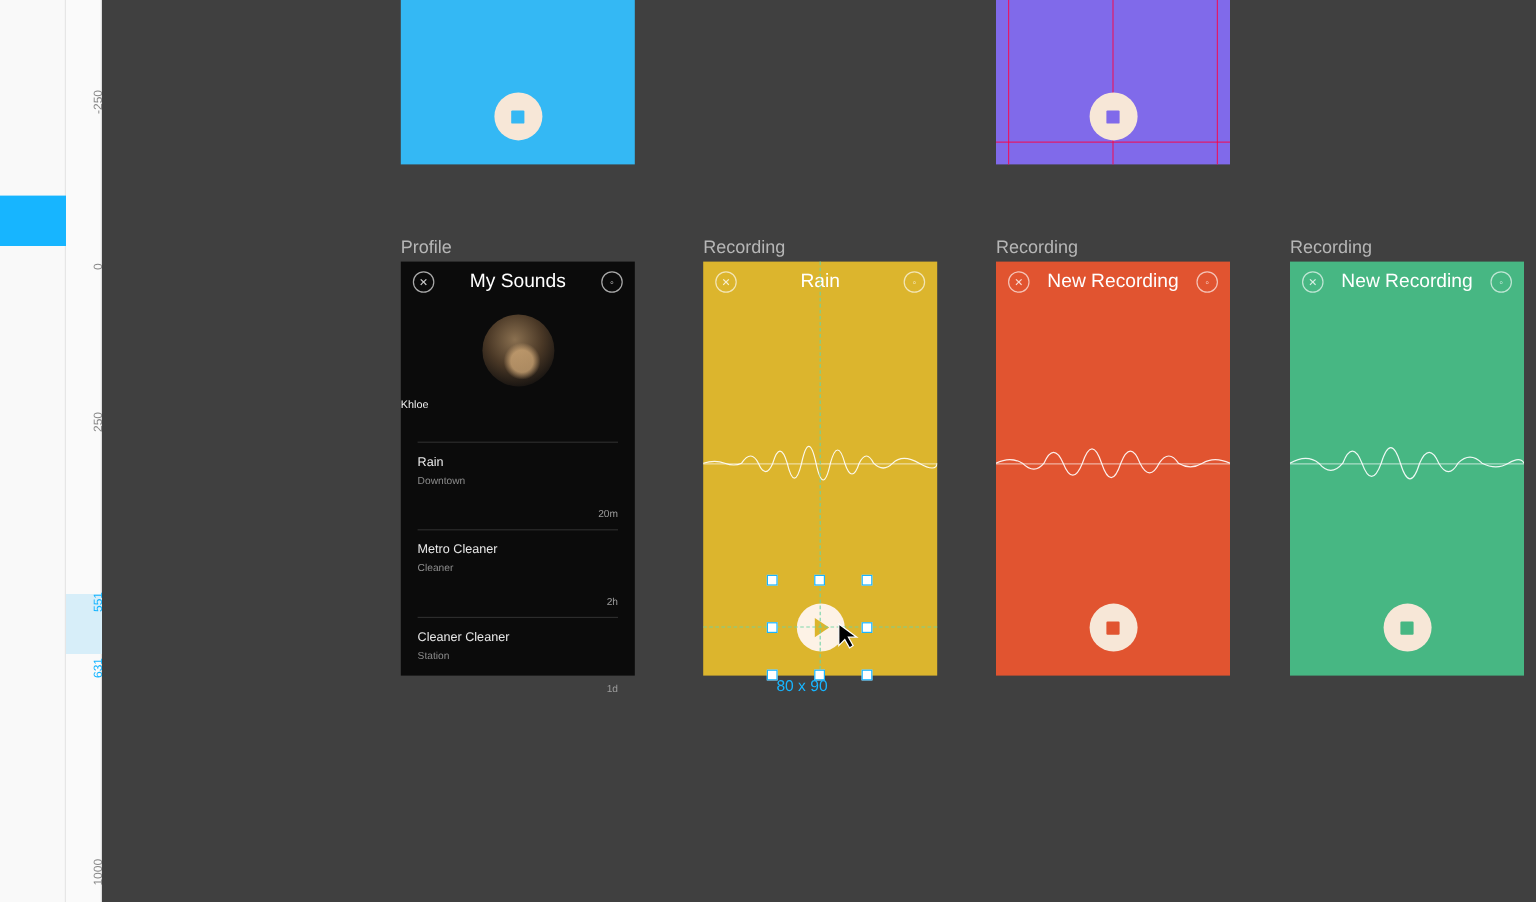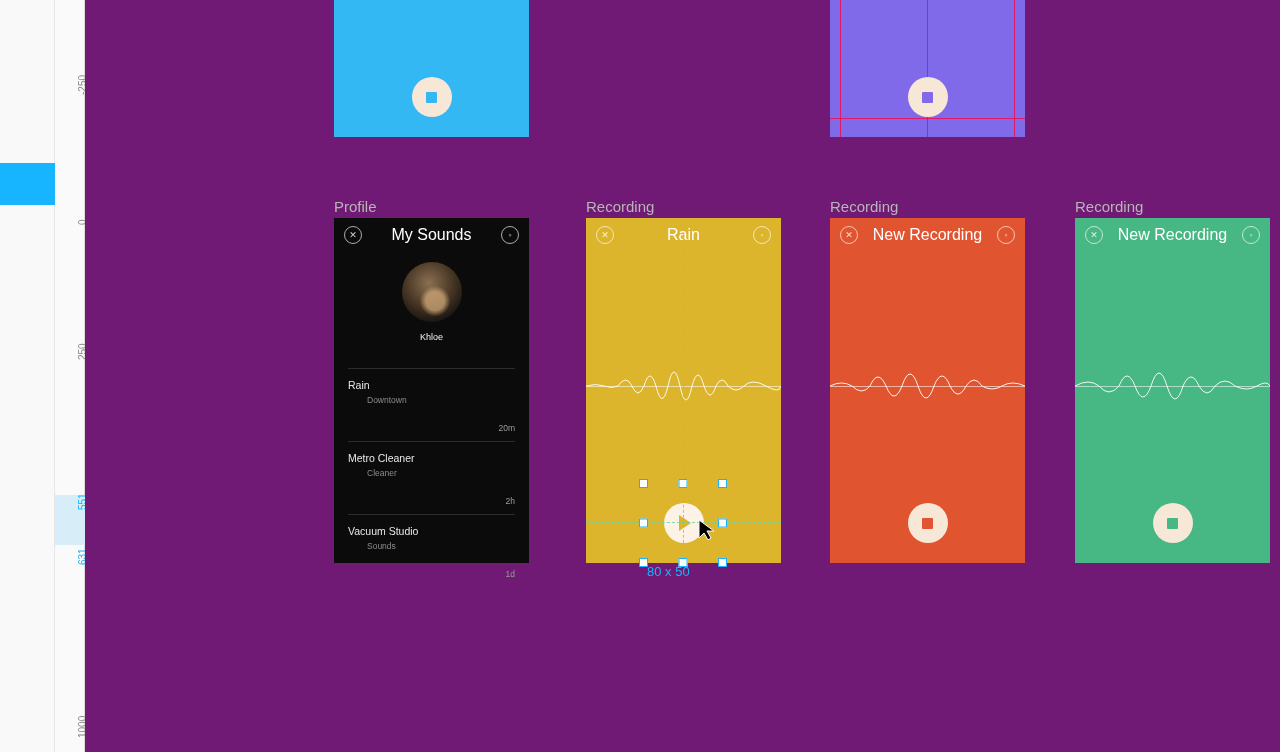--- a/index.html
+++ b/index.html
@@ -15,21 +15,21 @@
   .ruler .tick { position: absolute; transform: rotate(-90deg); transform-origin: left top; white-space: nowrap; left: 22px; }
   .ruler .t1 { top: 95px; }
   .ruler .t2 { top: 225px; }
   .ruler .t3 { top: 360px; }
   .ruler .t4 { top: 510px; color: #17b5ff; font-weight: 500; }
   .ruler .zone4 { position: absolute; left:0; width:30px; top:495px; height:50px; background:#d7eef9; }
   .ruler .t5 { top: 565px; color: #17b5ff; font-weight: 500; }
   .ruler .t6 { top: 738px; }
 
   
-  .canvas { flex: 1; height: 100%; background: #701a75; position: relative; overflow: hidden; }
+  .canvas { flex: 1; height: 100%; background: #404040; position: relative; overflow: hidden; }
 
   .frame-label { position: absolute; font-size: 15px; color: #b6b6b6; }
 
   .artboard { position: absolute; }
 
   
   .top-blue { left: 249px; top: 0; width: 195px; height: 137px; background: #34b8f4; }
   .top-purple { left: 745px; top: 0; width: 195px; height: 137px; background: #806aea; }
   .top-purple .grid-v { position: absolute; top:0; bottom:0; width:0; border-left:1px solid rgba(255,0,64,.75); }
   .top-purple .grid-h { position: absolute; left:0; right:0; height:0; border-top:1px solid rgba(255,0,64,.75); }
@@ -37,26 +37,26 @@
   .rec-btn { width: 40px; height: 40px; border-radius: 50%; background: #f7e7d7; display:flex; align-items:center; justify-content:center; position: absolute; left:50%; transform:translateX(-50%); }
   .rec-btn .sq { width: 11px; height: 11px; border-radius: 1px; }
 
   
   .profile { left: 249px; top: 218px; width: 195px; height: 345px; background: #0b0b0b; color: #ddd; }
   .card-head { display:flex; align-items:center; justify-content:space-between; padding: 8px 10px 0 10px; }
   .circ-btn { width:18px; height:18px; border:1px solid rgba(255,255,255,.65); border-radius:50%; display:flex; align-items:center; justify-content:center; font-size:9px; line-height:1; color:rgba(255,255,255,.8); }
   .card-title { font-size: 16px; color: #fff; }
   .avatar { width: 60px; height: 60px; border-radius: 50%; margin: 18px auto 10px auto; overflow:hidden; background: radial-gradient(circle at 45% 35%, #8a7050 0%, #4a3826 45%, #151210 80%); position:relative; }
   .avatar::after { content:""; position:absolute; inset:0; background: radial-gradient(circle at 55% 65%, rgba(210,170,120,.75) 0 18%, transparent 30%); }
-  .uname { text-align:center; font-size:9px; color:#eee; margin-bottom: 26px; }
+  .uname { text-align:left; font-size:9px; color:#eee; margin-bottom: 26px; }
   .list { padding: 0 14px; }
   .row { border-top: 1px solid #2c2c2c; padding: 10px 0 8px 0; display:flex; justify-content:space-between; align-items:flex-start; }
   .row .l { }
   .row .t { font-size: 10.5px; color:#e8e8e8; }
-  .row .s { font-size: 8.5px; color:#8c8c8c; margin-top:4px;margin-left:19px; }
+  .row .s { font-size: 8.5px; color:#8c8c8c; margin-top:4px; }
   .row .r { font-size: 8.5px; color:#9c9c9c;margin-top:44px; }
 
   
   .rec { top: 218px; width: 195px; height: 345px; }
   .rec-yellow { left: 501px; background: #dcb52d; }
   .rec-orange { left: 745px; background: #e15430; }
   .rec-green  { left: 990px; background: #47b783; }
 
   .wave { position:absolute; top: 138px; left:0; right:0; height:60px; }
   .wave svg { width:100%; height:100%; display:block; }
@@ -139,22 +139,22 @@
       </div>
       <div class="row">
         <div class="l">
             <div class="t">Metro Cleaner</div>
             <div class="s">Cleaner</div>
           </div>
         <div class="r">2h</div>
       </div>
       <div class="row">
         <div class="l">
-            <div class="t">Vacuum Studio</div>
-            <div class="s">Sounds</div>
+            <div class="t">Cleaner Cleaner</div>
+            <div class="s">Station</div>
           </div>
         <div class="r">1d</div>
       </div>
     </div>
   </div>
 
   <div class="artboard rec rec-yellow">
     <div class="card-head">
       <div class="circ-btn">✕</div>
       <div class="card-title">Rain</div>
@@ -211,19 +211,19 @@
   <div class="sel-box">
     <div class="h tl"></div>
       <div class="h tc"></div>
       <div class="h tr"></div>
     <div class="h ml"></div>
       <div class="h mr"></div>
     <div class="h bl"></div>
       <div class="h bc"></div>
       <div class="h br"></div>
   </div>
-  <div class="dims">80 x 50</div>
+  <div class="dims">80 x 90</div>
 
   <svg class="cursor" width="20" height="24">
     <path d="M2 2 L2 20 L7 15 L11 22 L14 20 L10 13 L17 13 Z" fill="#000" stroke="#fff" stroke-width="1"></path>
   </svg>
 
 </div>
 
 </body></html>

